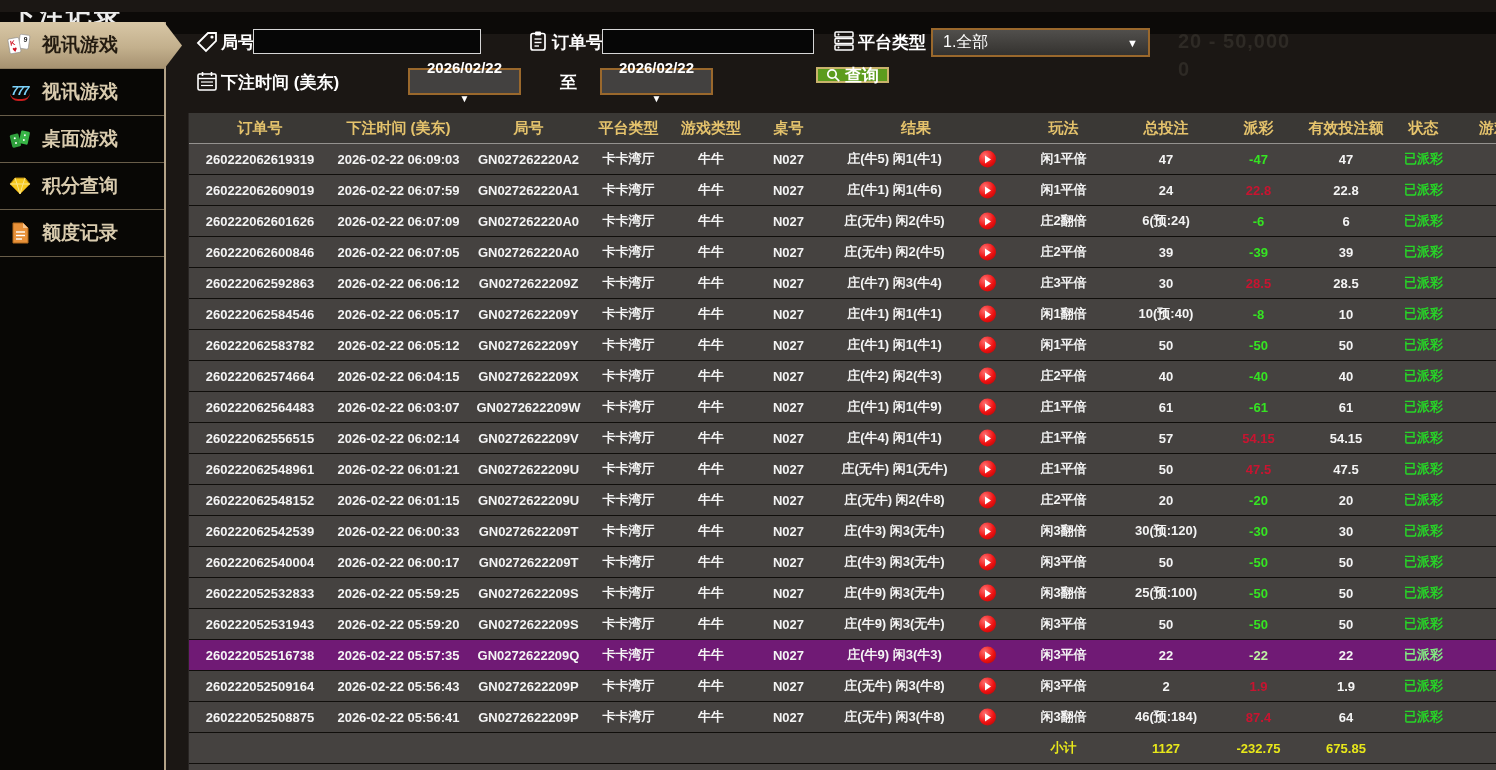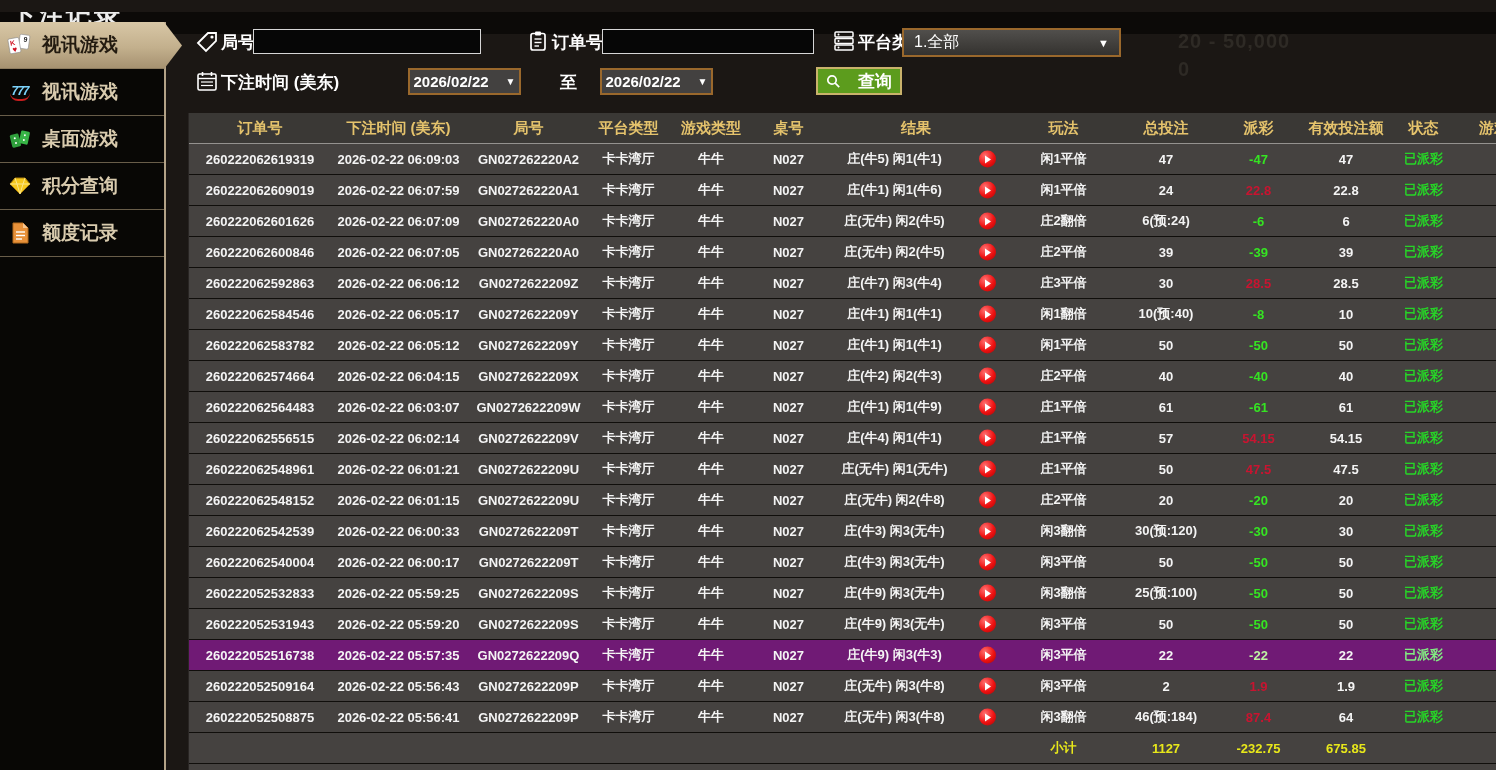--- a/index.html
+++ b/index.html
@@ -27,24 +27,24 @@
   
   .main{position:absolute;left:188px;top:22px;width:1308px;height:90px;}
   .flabel{position:absolute;color:#ffffff;font-size:17px;font-weight:700;white-space:nowrap;}
   .ficon{position:absolute;width:22px;height:22px;}
   .txt-input{position:absolute;height:25px;background:#060606;border:1px solid #d6d6d6;color:#fff;font-size:14px;padding:0 6px;box-sizing:border-box;}
   .selectbox{position:absolute;height:29px;box-sizing:border-box;border:2px solid #9a682c;
     background:linear-gradient(180deg,#514f4c,#34322f);color:#fff;font-size:16px;
     display:flex;align-items:center;padding:0 10px;cursor:pointer;}
   .selectbox .caret{margin-left:auto;font-size:11px;color:#fff;}
   .datebox{position:absolute;height:27px;box-sizing:border-box;border:2px solid #9a682c;background:#434140;
-    color:#fff;font-size:15px;font-weight:700;display:flex;align-items:center;justify-content:center;gap:17px;cursor:pointer;}
+    color:#fff;font-size:15px;font-weight:700;display:flex;align-items:center;justify-content:center;gap:17px;cursor:pointer;flex-direction:column;}
   .datebox .caret{font-size:10px;}
-  .search-btn{position:absolute;height:28px;box-sizing:border-box;border:2px solid #c9b26b;background:#5c9c1d;
-    color:#fff;font-size:17px;font-weight:700;display:flex;align-items:center;justify-content:center;gap:17px;
+  .search-btn{position:absolute;height:16px;box-sizing:border-box;border:2px solid #c9b26b;background:#5c9c1d;
+    color:#fff;font-size:17px;font-weight:700;display:flex;align-items:center;justify-content:center;gap:4px;
     padding:0 8px;cursor:pointer;}
   
   .tablewrap{position:absolute;left:188px;top:113px;width:1308px;height:657px;overflow:hidden;border-left:1px solid #88868422;}
   table{border-collapse:collapse;table-layout:fixed;width:1372px;}
   thead th{height:28px;background:#3a3835;color:#e5c36c;font-size:15px;font-weight:700;
     border-bottom:1px solid #94928f;white-space:nowrap;overflow:hidden;}
   tbody td{height:28px;background:#454240;color:#f4f4f4;font-size:13px;font-weight:700;text-align:center;
     border-top:1px solid #716f6d;border-bottom:1px solid #100e0b;white-space:nowrap;}
   td.neg{color:#35e422;}
   td.pos{color:#c81430;}
@@ -154,21 +154,21 @@
   <input class="txt-input" style="left: 414px; top: 7px; width: 212px;" value="">
   <svg class="ficon" style="left:645px;top:8px;" viewBox="0 0 22 22">
     <rect x="2" y="2" width="18" height="5" rx="1" fill="none" stroke="#fff" stroke-width="1.5"></rect>
     <rect x="2" y="8.5" width="18" height="5" rx="1" fill="none" stroke="#fff" stroke-width="1.5"></rect>
     <rect x="2" y="15" width="18" height="5" rx="1" fill="none" stroke="#fff" stroke-width="1.5"></rect>
     <circle cx="5.5" cy="4.5" r="1" fill="#fff"></circle>
       <circle cx="5.5" cy="11" r="1" fill="#fff"></circle>
       <circle cx="5.5" cy="17.5" r="1" fill="#fff"></circle>
   </svg>
   <span class="flabel" style="left:670px;top:9px;">平台类型</span>
-  <div class="selectbox" style="left:714px;top:6px;width:219px;">
+  <div class="selectbox" style="left:743px;top:6px;width:219px;">
     <span>1.全部</span>
     <span class="caret">▼</span>
   </div>
 
   <svg class="ficon" style="left:8px;top:48px;" viewBox="0 0 22 22">
     <rect x="2" y="4" width="18" height="16" rx="1.5" fill="none" stroke="#fff" stroke-width="1.6"></rect>
     <line x1="2" y1="8.5" x2="20" y2="8.5" stroke="#fff" stroke-width="1.4"></line>
     <line x1="6.5" y1="2" x2="6.5" y2="6" stroke="#fff" stroke-width="1.6"></line>
     <line x1="15.5" y1="2" x2="15.5" y2="6" stroke="#fff" stroke-width="1.6"></line>
     <line x1="5" y1="12" x2="17" y2="12" stroke="#fff" stroke-width="1.2"></line>

